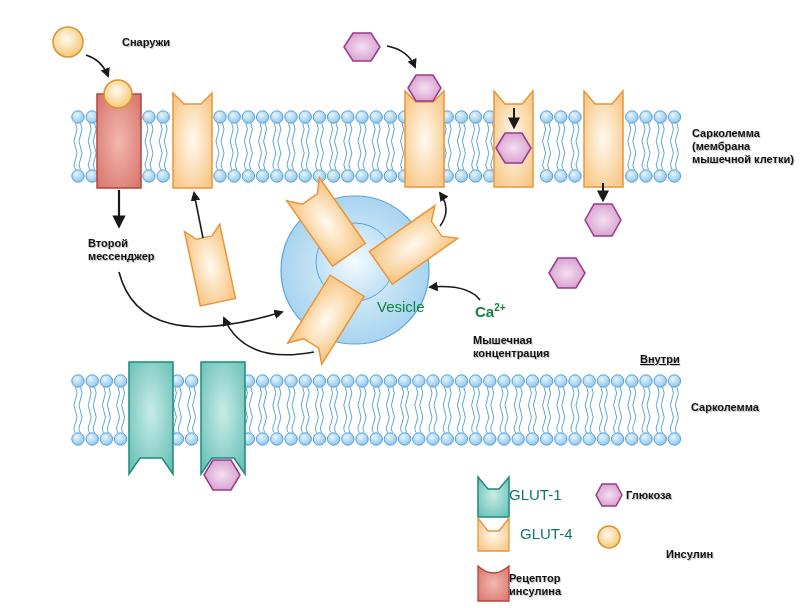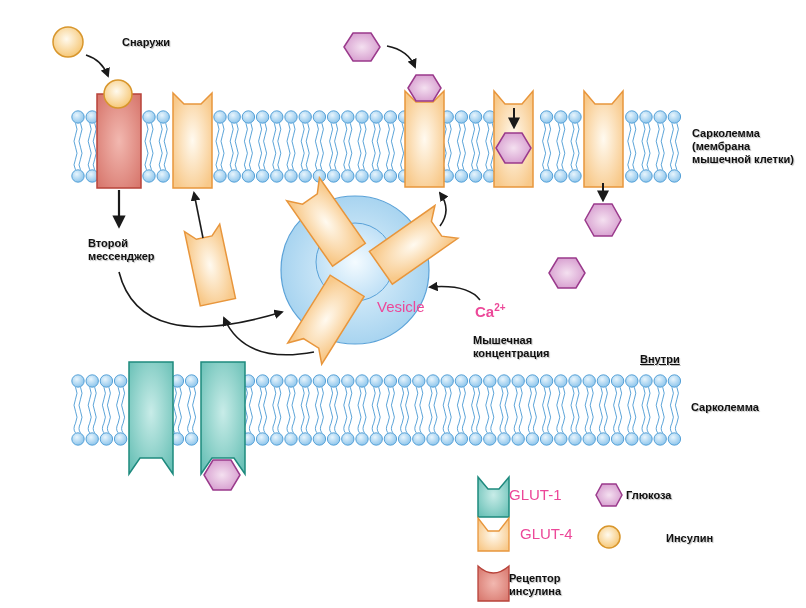--- a/index.html
+++ b/index.html
@@ -1,20 +1,20 @@
 <!DOCTYPE html>
 <html><head>
 <meta charset="utf-8">
 <style>
   html, body { margin: 0; padding: 0; background: #ffffff; }
   body { width: 806px; height: 608px; position: relative; overflow: hidden; font-family: "Liberation Sans", sans-serif; }
   #stage { position: absolute; left: 0; top: 0; width: 806px; height: 608px; }
   .lbl { position: absolute; font-family: "Liberation Sans", sans-serif; font-weight: bold; font-size: 11px; color: #111; line-height: 13px; text-shadow: 1px 1px 1px rgba(0,0,0,0.25); white-space: nowrap; }
-  .lbl-plain { position: absolute; font-family: "Liberation Sans", sans-serif; font-size: 15px; color: #ec4899; white-space: nowrap; }
-  .lbl-legend { position: absolute; font-family: "Liberation Sans", sans-serif; font-size: 15px; color: #ec4899; white-space: nowrap; }
+  .lbl-plain { position: absolute; font-family: "Liberation Sans", sans-serif; font-size: 15px; color: #15803d; white-space: nowrap; }
+  .lbl-legend { position: absolute; font-family: "Liberation Sans", sans-serif; font-size: 15px; color: #0f766e; white-space: nowrap; }
   sup { font-size: 10px; }
 </style>
 </head>
 <body>
 
 <svg id="stage" width="806" height="608" viewBox="0 0 806 608" xmlns="http://www.w3.org/2000/svg">
   <defs>
     <radialGradient id="gBead" cx="40%" cy="35%" r="65%">
       <stop offset="0%" stop-color="#e8f5fd"></stop>
       <stop offset="100%" stop-color="#8fc6ec"></stop>
@@ -409,13 +409,13 @@
 <div class="lbl" style="left:640px; top:353px;text-decoration:underline;">Внутри</div>
 <div class="lbl" style="left:691px; top:401px;">Сарколемма</div>
 
 <div class="lbl-legend" style="left:509px; top:486px;">GLUT-1</div>
 <div class="lbl-legend" style="left:520px; top:525px;">GLUT-4</div>
 <div class="lbl" style="left:509px; top:572px;">
   <div>Рецептор</div>
   <div>инсулина</div>
 </div>
 <div class="lbl" style="left:626px; top:489px;text-align:center;">Глюкоза</div>
-<div class="lbl" style="left:626px; top:532px;padding-left:40px;">Инсулин</div>
+<div class="lbl" style="left:626px; top:548px;padding-left:40px;">Инсулин</div>
 
 </body></html>

